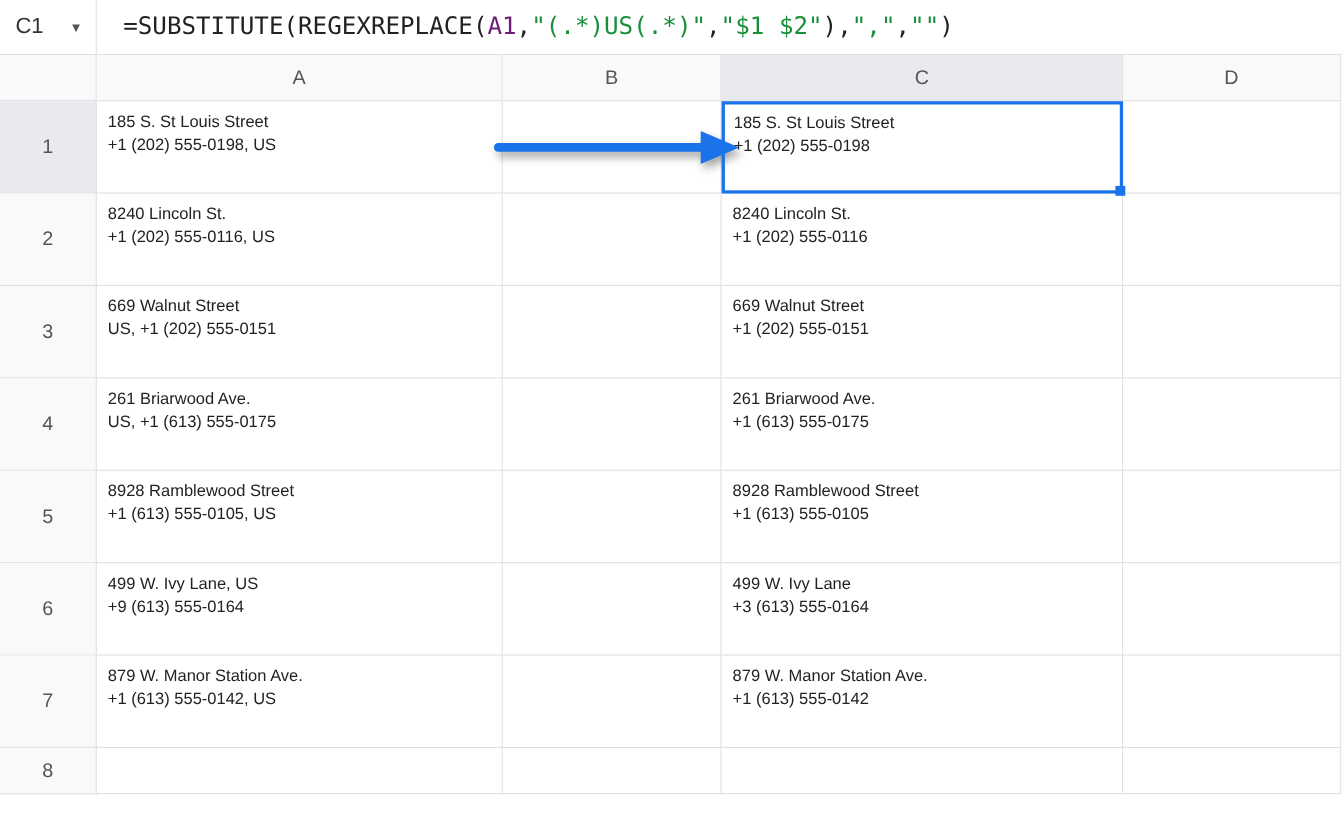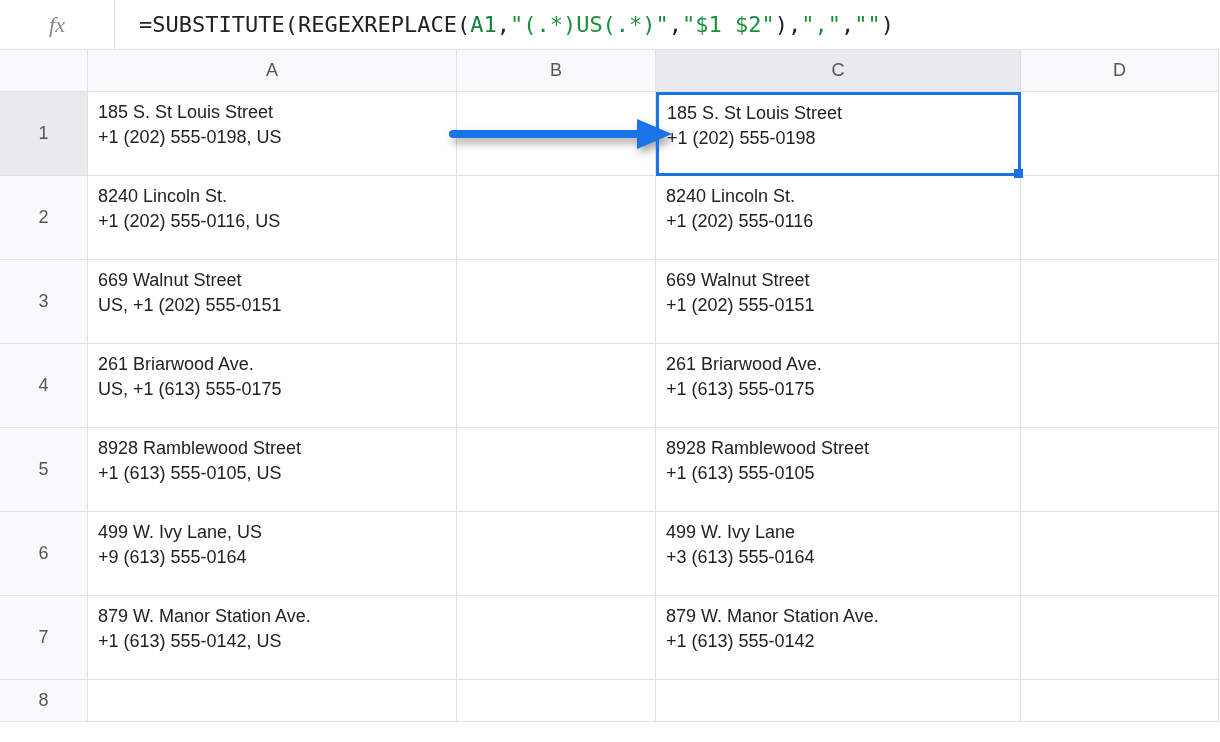--- a/index.html
+++ b/index.html
@@ -50,21 +50,21 @@
   }
   .formula-input {
     flex: 1;
     padding-left: 24px;
     font-family: "Consolas", monospace;
     font-size: 22px;
     color: #222;
     white-space: pre;
   }
   .formula-input .fn { color: #222; }
-  .formula-input .ref { color: #15803d; }
+  .formula-input .ref { color: #701a75; }
   .formula-input .str { color: #1a8f3a; }
 
   .grid {
     display: grid;
     grid-template-columns: 88px 369px 199px 365px 198px;
     grid-auto-rows: 42px;
   }
   .hdr {
     background: #f8f9fa;
     border-right: 1px solid #e0e0e0;
@@ -82,21 +82,21 @@
     border-bottom: 1px solid #e0e0e0;
     display: flex;
     align-items: center;
     justify-content: center;
     font-size: 18px;
     color: #555;
   }
   .cell {
     border-right: 1px solid #e0e0e0;
     border-bottom: 1px solid #e0e0e0;
-    font-size: 18px;
+    font-size: 15px;
     color: #222;
     padding: 8px 10px;
     line-height: 1.4;
     white-space: pre-line;
     display: flex;
     align-items: flex-start;
     position: relative;
   }
   .hdr.sel-col { background: #e8eaed; }
   .rowh.sel-row { background: #e8eaed; }
@@ -124,21 +124,24 @@
     left: -20px;
     top: 50%;
     transform: translateY(-50%);
     filter: drop-shadow(3px 5px 4px rgba(0,0,0,0.35));
   }
 </style>
 </head>
 <body>
 
 <div class="formula-bar">
-  <div class="fx-symbol">fx</div>
+  <div class="name-box">
+    <span>C1</span>
+    <span class="name-box-dd">▼</span>
+  </div>
   <div class="formula-input"><span class="fn">=SUBSTITUTE</span><span>(</span><span class="fn">REGEXREPLACE</span><span>(</span><span class="ref">A1</span><span>,</span><span class="str">"(.*)US(.*)"</span><span>,</span><span class="str">"$1 $2"</span><span>)</span><span>,</span><span class="str">","</span><span>,</span><span class="str">""</span><span>)</span></div>
 </div>
 
 <div class="grid">
 
   <div class="hdr corner"></div>
   <div class="hdr">A</div>
   <div class="hdr">B</div>
   <div class="hdr sel-col">C</div>
   <div class="hdr">D</div>

